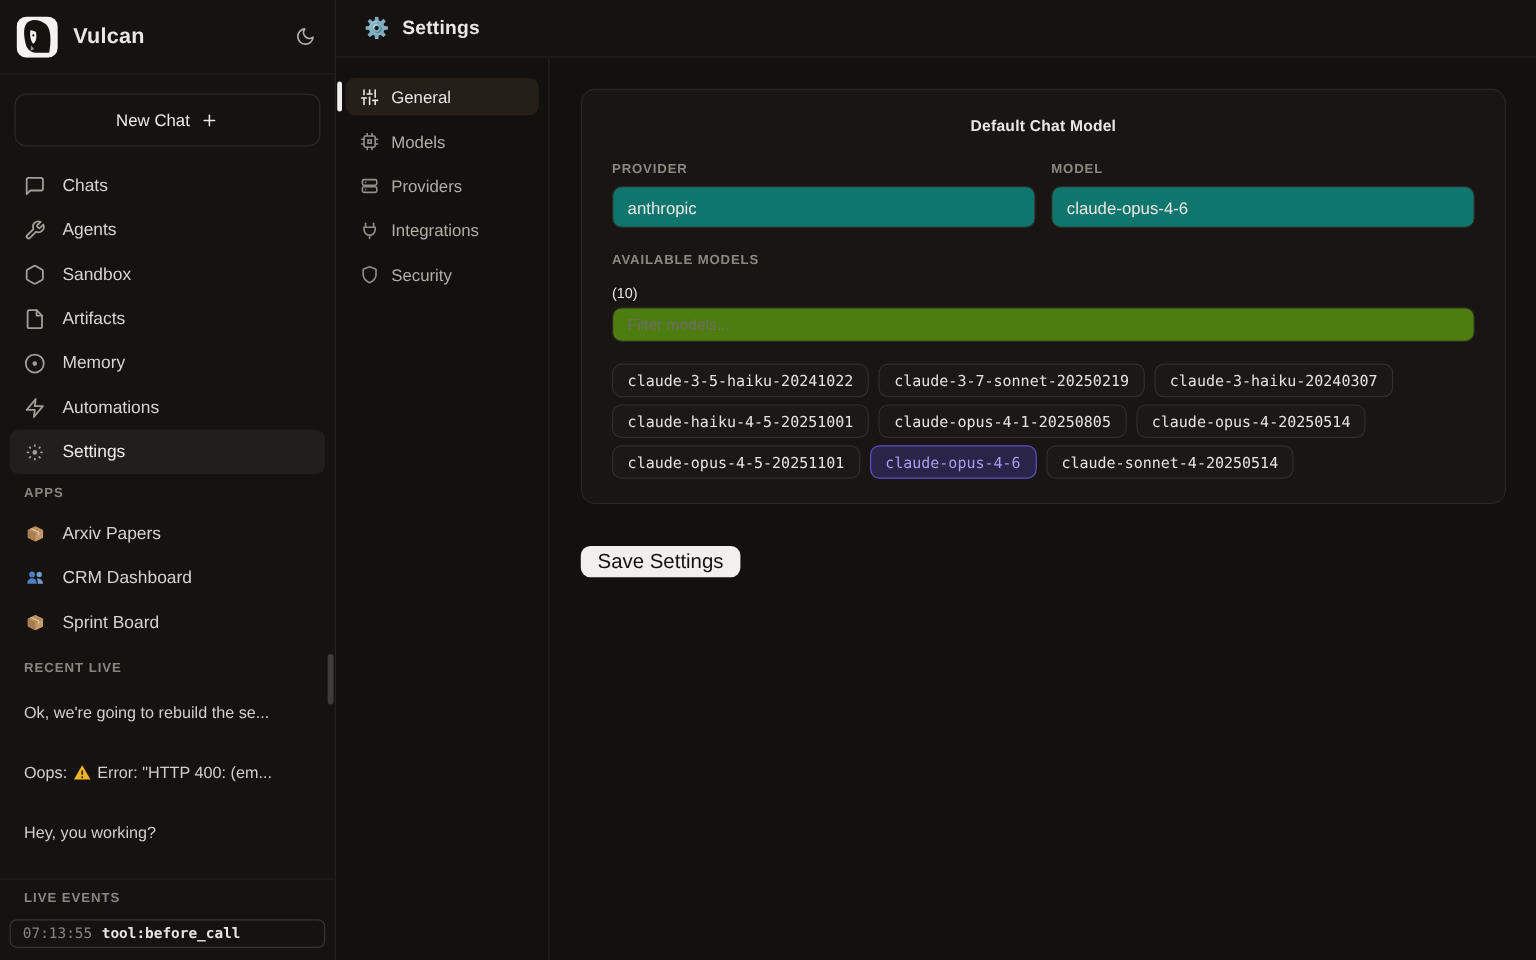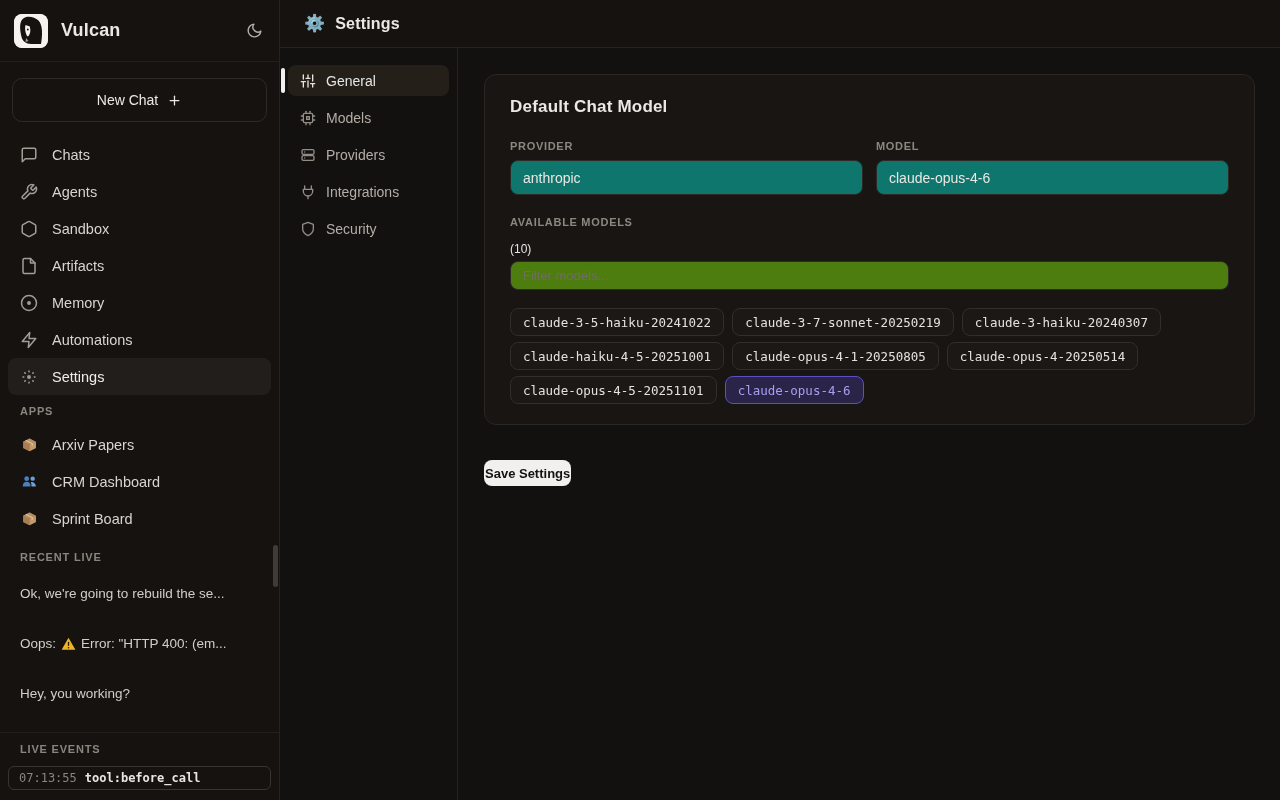--- a/index.html
+++ b/index.html
@@ -131,21 +131,21 @@
     background:#f2f0ed;
   }
 
   .content { flex:1; padding:26px 25px 0 26px; }
   .card {
     background:#181512;
     border:1px solid #2a2622;
     border-radius:12px;
     padding:22px 25px 20px 25px;
   }
-  .card-title { font-size:17px; font-weight:700; letter-spacing:0.2px; }
+  .card-title { font-size:13px; font-weight:700; letter-spacing:0.2px;text-align:center; }
   .field-grid {
     display:grid; grid-template-columns:1fr 1fr; gap:13px;
     margin-top:23px;
   }
   .field-label {
     display:block;
     color:#8d8780; font-size:11px; font-weight:700; letter-spacing:0.7px;
   }
   .text-input {
     margin-top:8px; width:100%; height:35px;
@@ -184,22 +184,22 @@
     background:#2a2448;
     border-color:#5c51c4;
     color:#a79ef0;
   }
   .save-btn {
     margin-top:35px;
     height:26px;
     background:#f2f0ed;
     color:#141210;
     border:none; border-radius:8px;
-    font-size:13px; font-weight:700; font-family:inherit;
-    padding:0 1px;
+    font-size:17px; font-weight:400; font-family:inherit;
+    padding:0 14px;
     cursor:pointer;
   }
 </style>
 </head>
 <body>
 
 <div class="app">
 
   <aside class="sidebar">
     <div class="sb-header">
@@ -465,20 +465,21 @@
 
           <div class="chips">
             <button class="chip">claude-3-5-haiku-20241022</button>
             <button class="chip">claude-3-7-sonnet-20250219</button>
             <button class="chip">claude-3-haiku-20240307</button>
             <button class="chip">claude-haiku-4-5-20251001</button>
             <button class="chip">claude-opus-4-1-20250805</button>
             <button class="chip">claude-opus-4-20250514</button>
             <button class="chip">claude-opus-4-5-20251101</button>
             <button class="chip selected">claude-opus-4-6</button>
+            <button class="chip">claude-sonnet-4-20250514</button>
           </div>
         </section>
 
         <button class="save-btn">Save Settings</button>
       </main>
     </div>
   </div>
 </div>
 
 </body></html>

